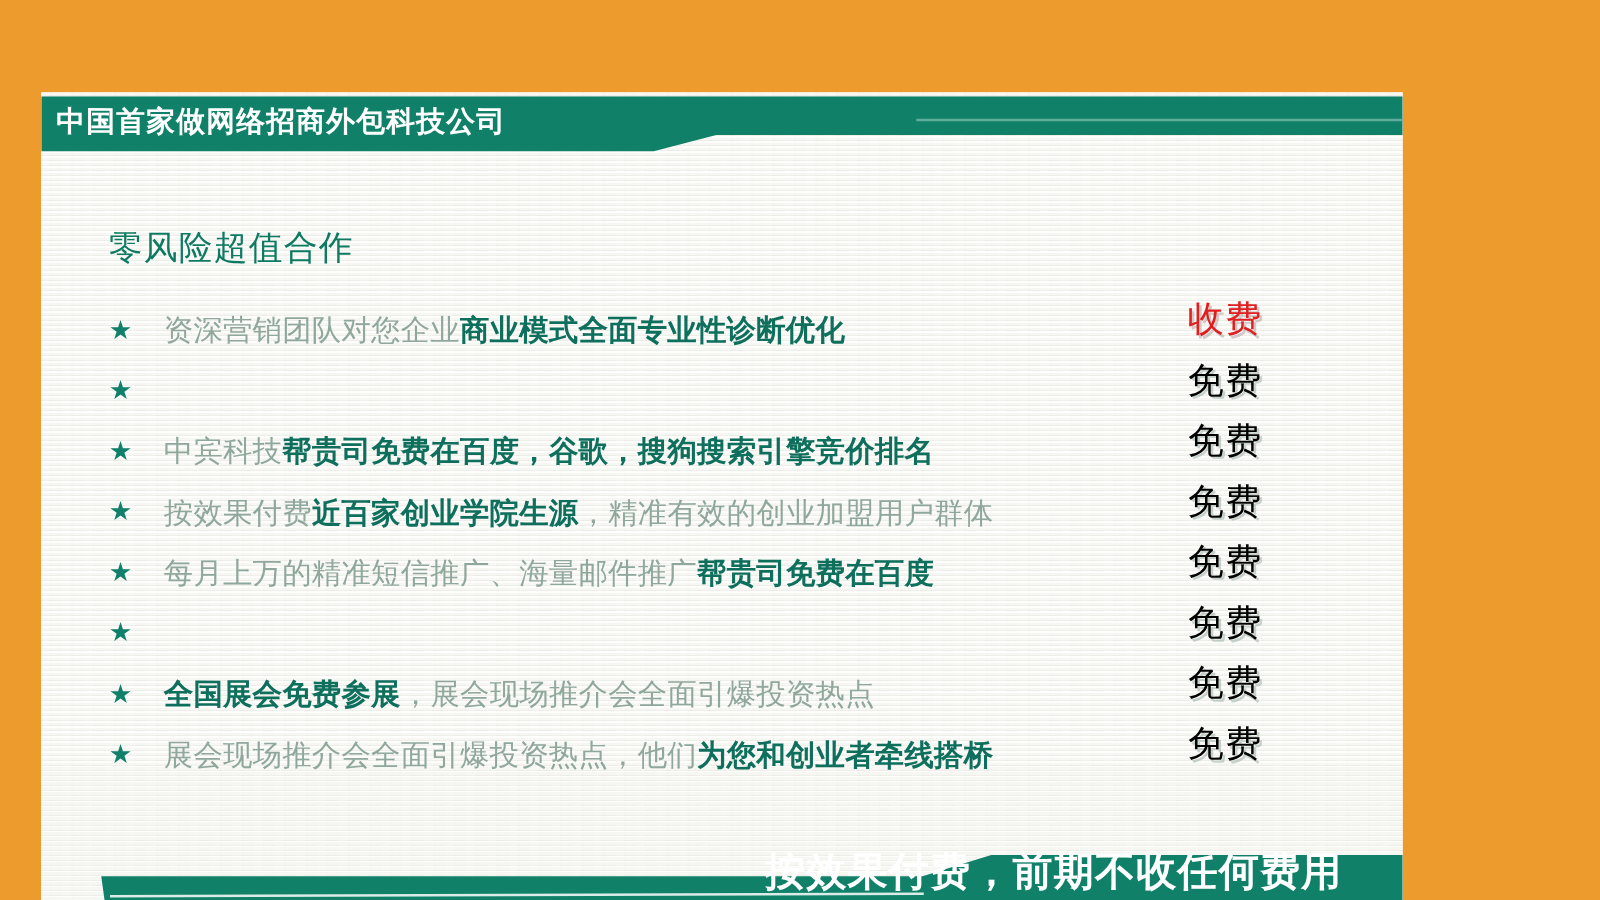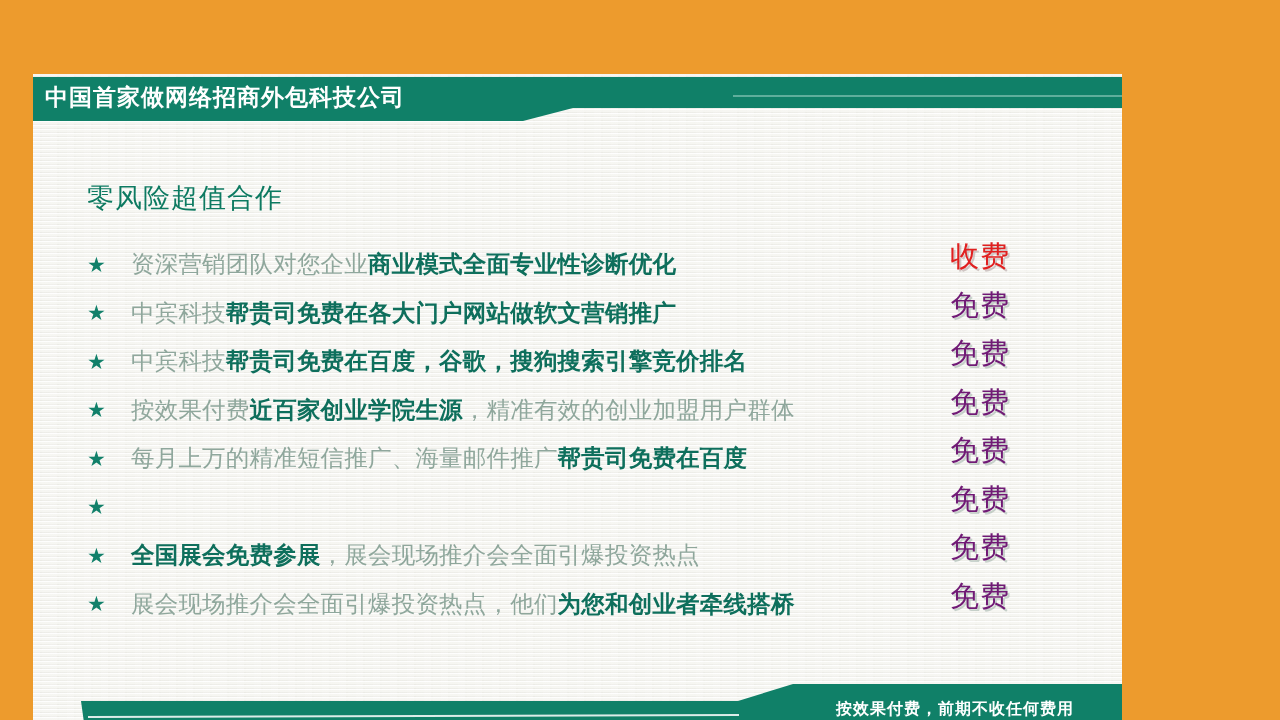--- a/index.html
+++ b/index.html
@@ -132,21 +132,21 @@
   .price-cell {
     height: 48.5px;
     font-family: "Liberation Serif", "DejaVu Serif", serif;
     font-size: 29px;
     font-weight: normal;
     line-height: 40px;
     letter-spacing: 1px;
     white-space: nowrap;
   }
   .price-cell.free {
-    color: #701a75;
+    color: #000000;
     text-shadow: 2px 2px 0 rgba(150,170,160,0.5);
   }
   .price-cell.paid {
     color: #E02020;
     text-shadow: 2px 2px 0 rgba(170,150,150,0.5);
   }
 
   
   .footer-band {
     position: absolute;
@@ -155,21 +155,21 @@
     width: 1214px;
     height: 60px;
     pointer-events: none;
   }
   .footer-band svg { display: block; }
 
   .footer-text {
     position: absolute;
     right: 48px;
     bottom: 44px;
-    font-size: 16px;
+    font-size: 32px;
     font-weight: bold;
     color: #FFFFFF;
     letter-spacing: 1px;
     white-space: nowrap;
     font-family: Liberation Serif, serif;
   }
 </style>
 </head>
 <body>
 
@@ -187,21 +187,20 @@
 
   <div class="section-title">零风险超值合作</div>
 
   <div class="benefits">
       <div class="benefit-row">
         <span class="star">★</span>
         <span class="benefit-text"><span>资深营销团队对您企业</span><span class="em">商业模式全面专业性诊断优化</span></span>
       </div>
       <div class="benefit-row">
         <span class="star">★</span>
-        <span class="benefit-text"><span>中宾科技</span><span class="em">帮贵司免费在各大门户网站做软文营销推广</span></span>
       </div>
       <div class="benefit-row">
         <span class="star">★</span>
         <span class="benefit-text"><span>中宾科技</span><span class="em">帮贵司免费在百度，谷歌，搜狗搜索引擎竞价排名</span></span>
       </div>
       <div class="benefit-row">
         <span class="star">★</span>
         <span class="benefit-text"><span>按效果付费</span><span class="em">近百家创业学院生源</span><span>，精准有效的创业加盟用户群体</span></span>
       </div>
       <div class="benefit-row">

